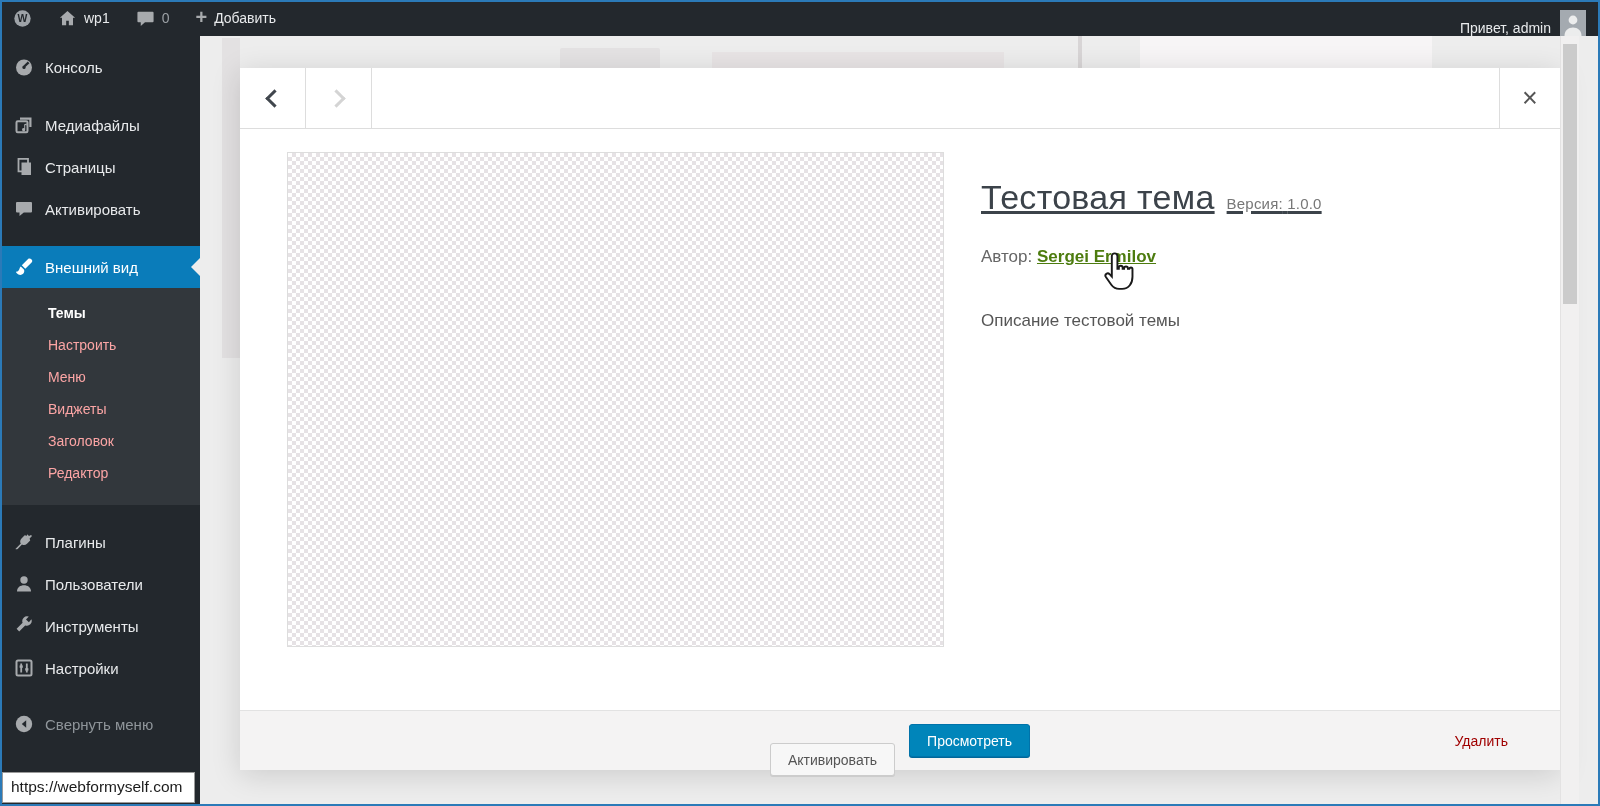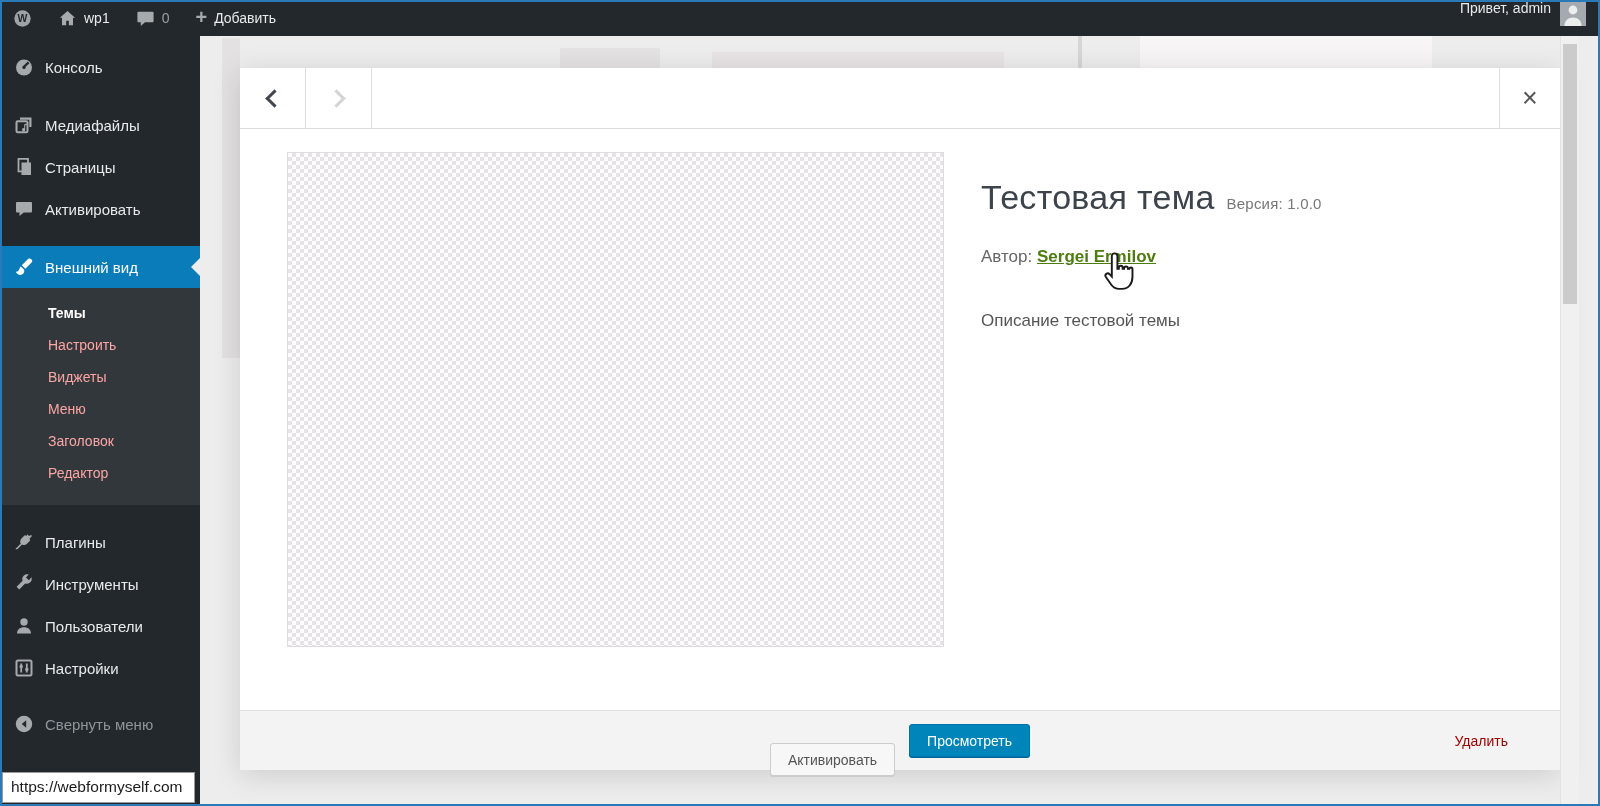--- a/index.html
+++ b/index.html
@@ -18,21 +18,21 @@
 
   
   .adminbar {
     position: absolute; left: 0; top: 0; width: 100%; height: 36px;
     background: #23282d; color: #e8eaec; font-size: 14px;
     display: flex; align-items: center; z-index: 40;
   }
   .ab-item { display: flex; align-items: center; gap: 7px; padding: 0 13px; height: 100%; cursor: pointer; }
   .ab-item svg { width: 19px; height: 19px; fill: #a7aaad; }
   .ab-plus { font-size: 20px; font-weight: bold; color: #a7aaad; line-height: 1; margin-top: -2px; }
-  .ab-right { margin-left: auto; display: flex; align-items: flex-start; gap: 9px; padding-right: 14px; height: 100%; cursor: pointer; }
+  .ab-right { margin-left: auto; display: flex; align-items: flex-end; gap: 9px; padding-right: 14px; height: 100%; cursor: pointer; }
   .avatar { width: 26px; height: 26px; background: #a4aab0; overflow: hidden; }
 
   
   .sidebar {
     position: absolute; left: 0; top: 36px; width: 200px; bottom: 0;
     background: #23282d; z-index: 30; padding-top: 10px;
   }
   .menu-item {
     display: flex; align-items: center; gap: 11px;
     padding: 11px 12px 11px 14px; color: #e8eaec; font-size: 15px;
@@ -95,21 +95,21 @@
   .screenshot {
     width: 657px; height: 495px; flex: none;
     border: 1px solid #ddd; background-color: #fff;
     background-image:
       linear-gradient(45deg, #e6e2e5 25%, transparent 25%, transparent 75%, #e6e2e5 75%),
       linear-gradient(45deg, #e6e2e5 25%, transparent 25%, transparent 75%, #e6e2e5 75%);
     background-size: 8px 8px;
     background-position: 0 0, 4px 4px;
   }
   .theme-info { margin-left: 37px; padding-top: 26px; }
-  .theme-title { font-size: 34px; font-weight: normal; color: #3c434a; letter-spacing: .3px; }
+  .theme-title { font-size: 34px; font-weight: normal; color: #3c434a; letter-spacing: .3px; text-decoration: underline; }
   .theme-version { font-size: 15px; color: #777; margin-left: 12px; font-weight: normal; letter-spacing: .2px; }
   .author-line { margin-top: 30px; font-size: 17px; color: #666; }
   .author-link { color: #4d7c0f; font-weight: bold; text-decoration: underline; cursor: pointer; }
   .theme-desc { margin-top: 44px; font-size: 17px; color: #555; }
 
   .modal-footer {
     position: absolute; left: 0; right: 0; bottom: 0; height: 60px;
     background: #f4f3f3; border-top: 1px solid #e2e2e2;
     display: flex; align-items: center; justify-content: center; gap: 14px;
   }
@@ -217,46 +217,46 @@
       <path d="M17.6 2.4c.9.9.9 2.2 0 3.1l-6.3 6.3-3.5-3.5 6.3-6.3c.9-.9 2.6-.5 3.5.4z"></path>
       <path d="M6.8 9.4c-1.6 1.4-1 3.2-2.7 4.7-.9.8-2.1.9-2.1.9s1.5 3 4.4 3c2.2 0 3.9-1.7 3.9-3.9 0-.6-.1-1.2-.4-1.7z"></path>
     </svg>
     <span>Внешний вид</span>
     <span class="nub"></span>
   </div>
 
   <div class="submenu">
     <a class="sub-item current">Темы</a>
     <a class="sub-item">Настроить</a>
+    <a class="sub-item">Меню</a>
     <a class="sub-item">Виджеты</a>
-    <a class="sub-item">Меню</a>
     <a class="sub-item">Заголовок</a>
     <a class="sub-item">Редактор</a>
   </div>
 
   <div class="menu-sep"></div>
 
   <div class="menu-item">
     <svg viewBox="0 0 20 20">
       <path d="M13.2 2.2 15 4l2-1 1 1-2.4 2.4.6 2.2-3.2 3.2c-1.5 1.5-3.5 1.7-5 .7L4.6 16c-.8 1.4-2.4 1.7-3.2.9l5.4-5.4c-1-1.5-.8-3.6.7-5.1L10.7 3.2l2.2.6z"></path>
     </svg>
     <span>Плагины</span>
   </div>
   <div class="menu-item">
     <svg viewBox="0 0 20 20">
-      <path d="M17.4 3.2a4.8 4.8 0 0 1-6.2 6.2l-6 6-2.6-2.6 6-6a4.8 4.8 0 0 1 6.2-6.2L12 3.4l2.9 2.9z"></path>
-    </svg>
-    <span>Инструменты</span>
-  </div>
-  <div class="menu-item">
-    <svg viewBox="0 0 20 20">
       <circle cx="10" cy="6" r="3.7"></circle>
       <path d="M3 17.5c0-4.3 3.4-6.3 7-6.3s7 2 7 6.3z"></path>
     </svg>
     <span>Пользователи</span>
+  </div>
+  <div class="menu-item">
+    <svg viewBox="0 0 20 20">
+      <path d="M17.4 3.2a4.8 4.8 0 0 1-6.2 6.2l-6 6-2.6-2.6 6-6a4.8 4.8 0 0 1 6.2-6.2L12 3.4l2.9 2.9z"></path>
+    </svg>
+    <span>Инструменты</span>
   </div>
   <div class="menu-item">
     <svg viewBox="0 0 20 20">
       <rect x="2.5" y="2.5" width="15" height="15" rx="1.5" fill="none" stroke="#a7aaad" stroke-width="2"></rect>
       <path d="M7.2 5.5v9M12.8 5.5v9" stroke="#a7aaad" stroke-width="1.8" fill="none"></path>
       <rect x="5.6" y="7.4" width="3.2" height="2.4"></rect>
       <rect x="11.2" y="10.2" width="3.2" height="2.4"></rect>
     </svg>
     <span>Настройки</span>
   </div>

